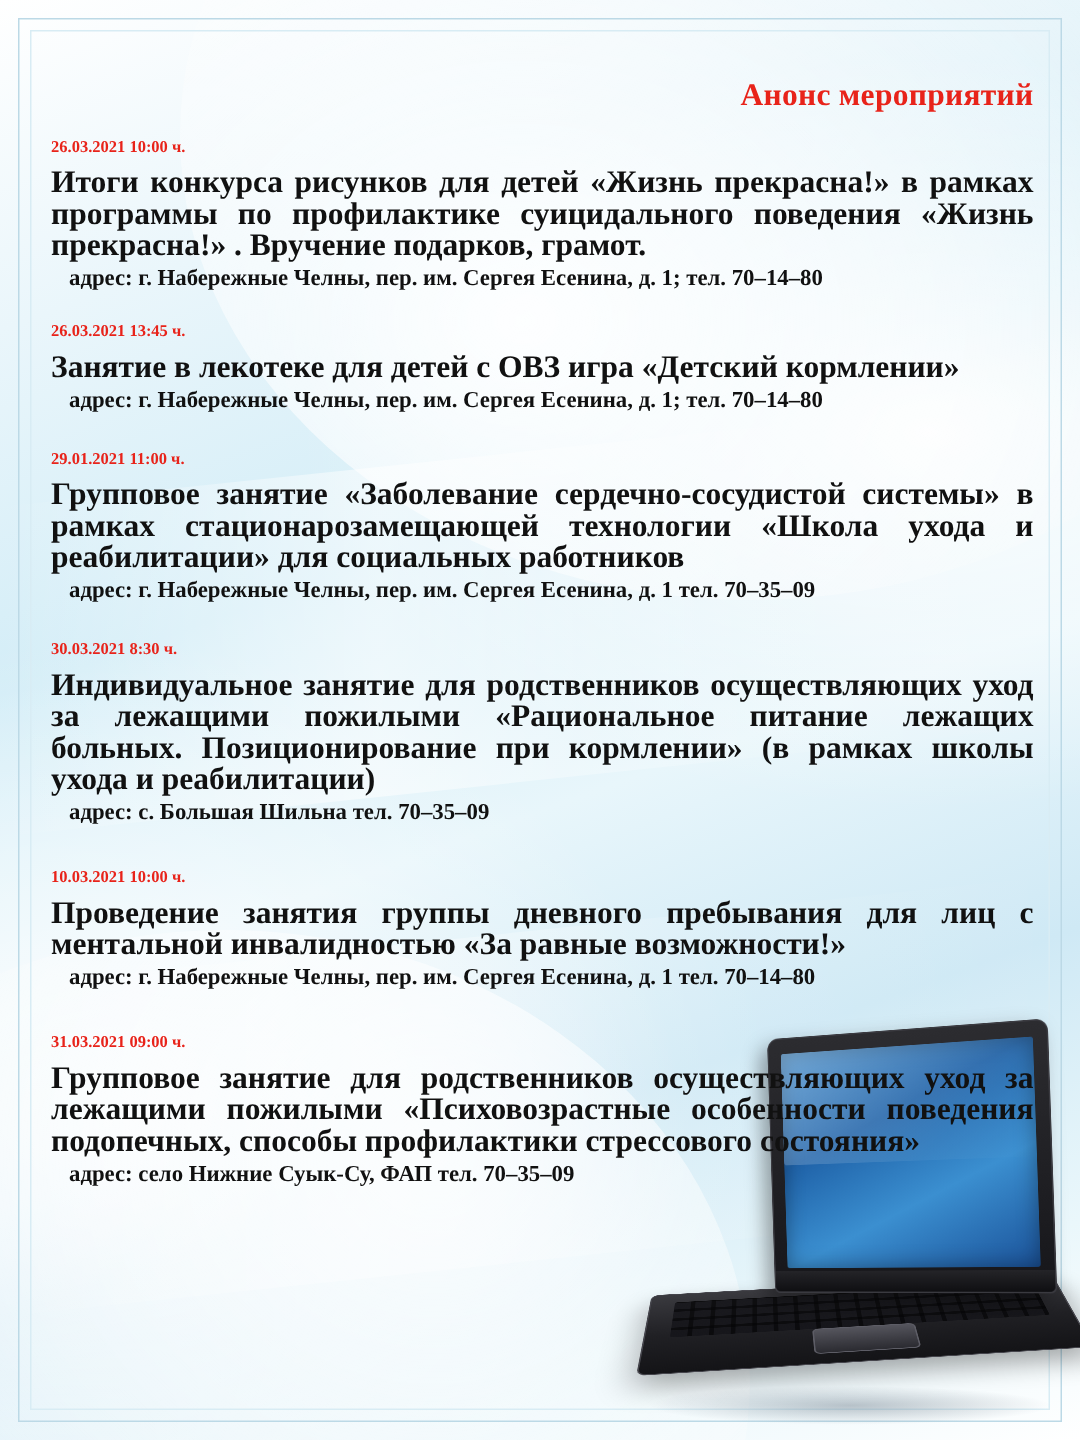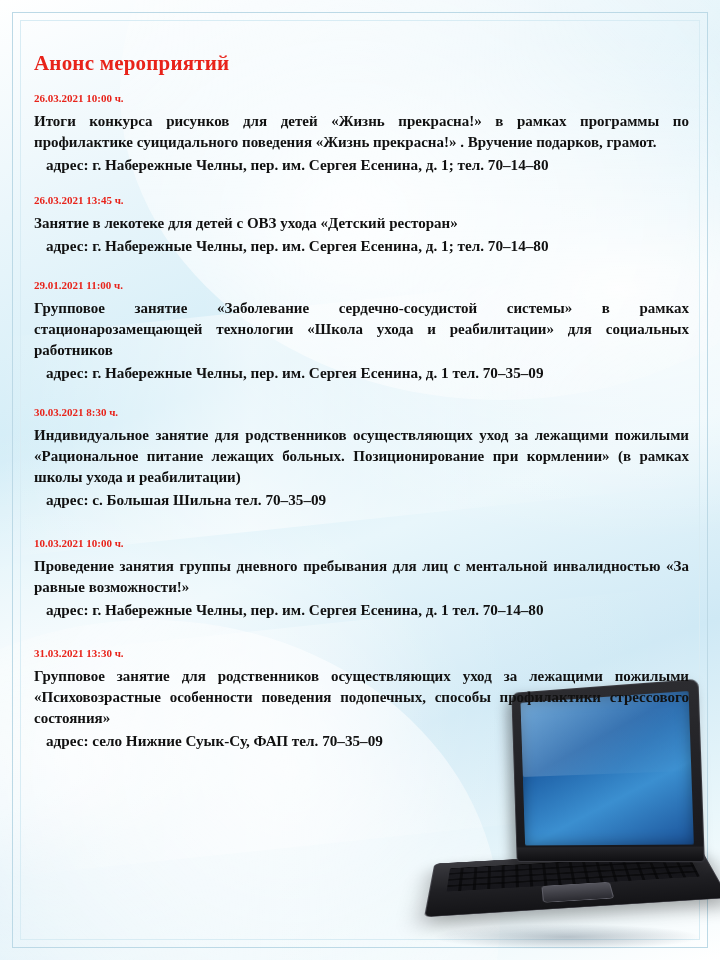--- a/index.html
+++ b/index.html
@@ -71,42 +71,42 @@
 
   
   .content {
     position: absolute;
     left: 34px;
     top: 50px;
     width: 655px;
   }
 
   .title {
-    text-align: left;
+    text-align: right;
     color: #e8231a;
     font-weight: bold;
     font-size: 21px;
     line-height: 27px;
     letter-spacing: 0.2px;
     margin-bottom: 10px;
   }
   .title .line2 { display: block; }
 
   .event { margin-bottom: 14px; }
   .event .when {
     color: #e8231a;
     font-weight: bold;
     font-size: 11px;
     line-height: 22px;
     margin-bottom: 2px;
   }
   .event .desc {
     color: #111111;
     font-weight: bold;
-    font-size: 15px;
+    font-size: 21px;
     line-height: 21px;
     text-align: justify;
     text-justify: inter-word;
   }
   .event .addr {
     color: #111111;
     font-weight: bold;
     font-size: 15.2px;
     line-height: 21px;
     margin-top: 1px;
@@ -235,21 +235,21 @@
     </div>
 
     <div class="event">
       <div class="when">26.03.2021  10:00 ч.</div>
       <div class="desc">Итоги конкурса рисунков для детей «Жизнь прекрасна!» в рамках программы  по профилактике суицидального поведения «Жизнь прекрасна!» . Вручение подарков, грамот.</div>
       <div class="addr">адрес: г. Набережные Челны, пер. им. Сергея Есенина, д. 1; тел. 70–14–80</div>
     </div>
 
     <div class="event gap-md">
       <div class="when">26.03.2021  13:45 ч.</div>
-      <div class="desc">Занятие в лекотеке для детей с ОВЗ ухода «Детский ресторан»</div>
+      <div class="desc">Занятие в лекотеке для детей с ОВЗ игра «Детский кормлении»</div>
       <div class="addr">адрес: г. Набережные Челны, пер. им. Сергея Есенина, д. 1; тел. 70–14–80</div>
     </div>
 
     <div class="event gap-md">
       <div class="when">29.01.2021 11:00 ч.</div>
       <div class="desc">Групповое занятие «Заболевание сердечно-сосудистой системы» в рамках стационарозамещающей технологии «Школа ухода и реабилитации» для социальных работников</div>
       <div class="addr">адрес: г. Набережные Челны, пер. им. Сергея Есенина, д. 1 тел. 70–35–09</div>
     </div>
 
     <div class="event gap-lg">
@@ -258,19 +258,19 @@
       <div class="addr">адрес: с. Большая Шильна тел. 70–35–09</div>
     </div>
 
     <div class="event gap-lg">
       <div class="when">10.03.2021  10:00 ч.</div>
       <div class="desc">Проведение занятия группы дневного пребывания для лиц с ментальной инвалидностью  «За равные возможности!»</div>
       <div class="addr">адрес: г. Набережные Челны, пер. им. Сергея Есенина, д. 1 тел. 70–14–80</div>
     </div>
 
     <div class="event">
-      <div class="when">31.03.2021  13:30 ч.</div>
+      <div class="when">31.03.2021  09:00 ч.</div>
       <div class="desc">Групповое занятие для родственников осуществляющих уход за лежащими пожилыми  «Психовозрастные особенности поведения подопечных,  способы профилактики стрессового состояния»</div>
       <div class="addr">адрес: село Нижние Суык-Су, ФАП  тел. 70–35–09</div>
     </div>
 
   </div>
 </div>
 
 </body></html>

